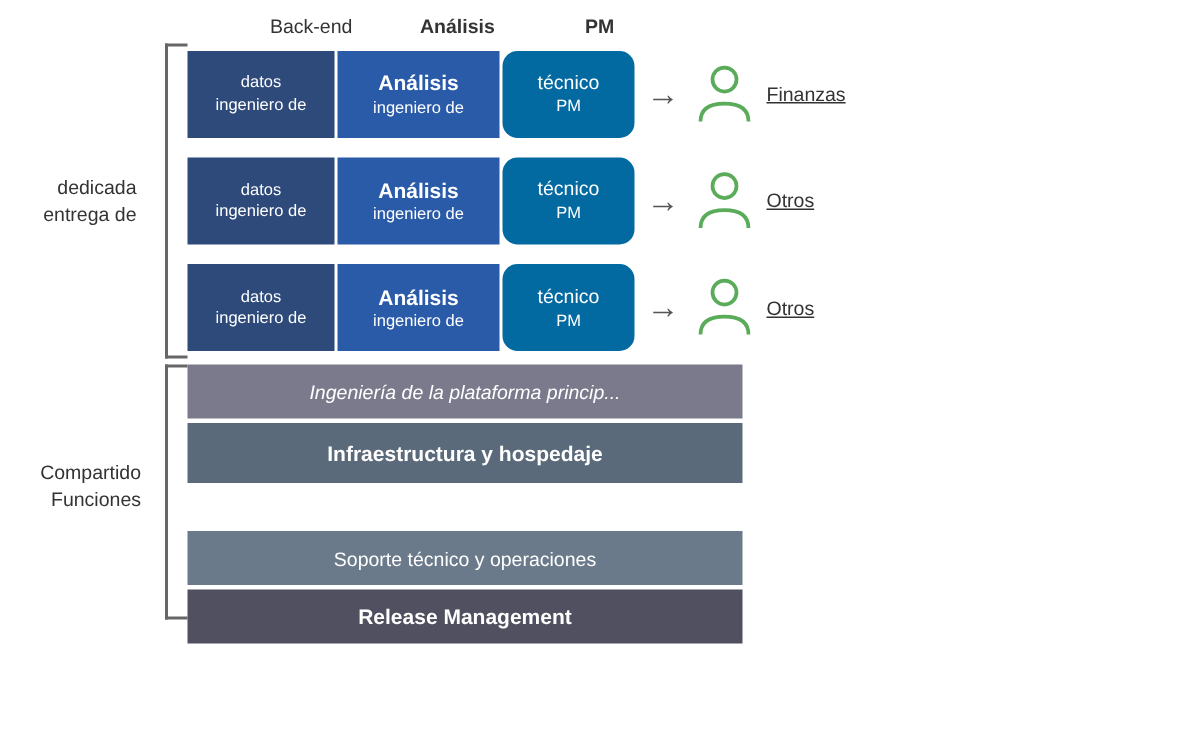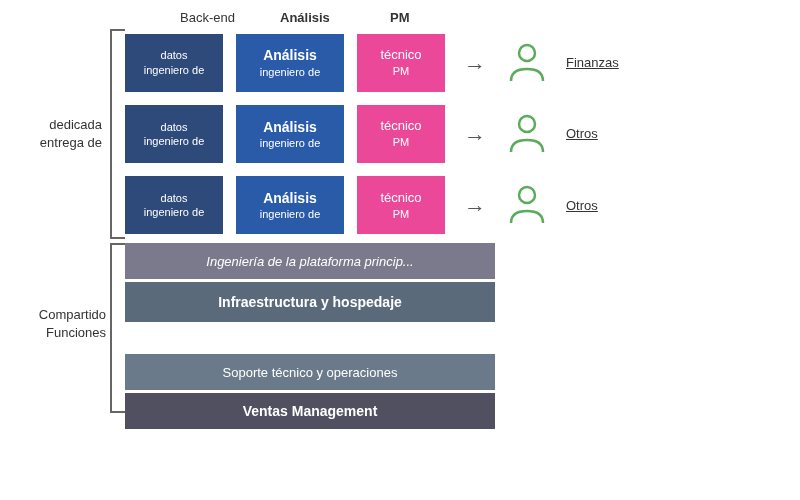--- a/index.html
+++ b/index.html
@@ -45,33 +45,33 @@
       width: 100px;
       display: flex;
       flex-direction: column;
     }
 
     .label-dedicada {
       height: 210px;
       display: flex;
       align-items: center;
       justify-content: flex-end;
-      padding-right: 8px;
+      padding-right: 19px;
       font-size: 13px;
       color: #333;
       text-align: right;
       line-height: 1.4;
     }
 
     .label-compartido {
       height: 170px;
       display: flex;
       align-items: center;
       justify-content: flex-end;
-      padding-right: 4px;
+      padding-right: 16px;
       font-size: 13px;
       color: #333;
       text-align: right;
       line-height: 1.4;
     }
 
     
     .bracket-area {
       width: 15px;
       display: flex;
@@ -106,21 +106,21 @@
       display: flex;
       flex-direction: column;
       gap: 4px;
       height: 210px;
       justify-content: space-around;
     }
 
     .delivery-row {
       display: flex;
       align-items: center;
-      gap: 13px;
+      gap: 2px;
     }
 
     
     .cell-backend {
       width: 98px;
       height: 58px;
       background: #2d4a7a;
       color: #fff;
       font-size: 11px;
       display: flex;
@@ -146,29 +146,30 @@
     }
 
     .cell-analisis .cell-title {
       font-size: 14px;
       font-weight: bold;
     }
 
     .cell-pm {
       width: 88px;
       height: 58px;
-      background: #ec4899;
+      background: #0369a1;
       color: #fff;
       font-size: 11px;
       display: flex;
       flex-direction: column;
       align-items: center;
       justify-content: center;
       text-align: center;
       line-height: 1.3;
+      border-radius: 10px;
     }
 
     .cell-pm .cell-title {
       font-size: 13px;
     }
 
     
     .arrow {
       font-size: 22px;
       color: #555;
@@ -335,18 +336,18 @@
           </svg>
           <span class="person-label">Otros</span>
         </div>
 
       </div>
 
       <div class="shared-rows">
         <div class="shared-row-1">Ingeniería de la plataforma princip...</div>
         <div class="shared-row-2">Infraestructura y hospedaje</div>
         <div class="shared-row-3">Soporte técnico y operaciones</div>
-        <div class="shared-row-4">Ventas Management</div>
+        <div class="shared-row-4">Release Management</div>
       </div>
 
     </div>
   </div>
 </div>
 
 </body></html>

